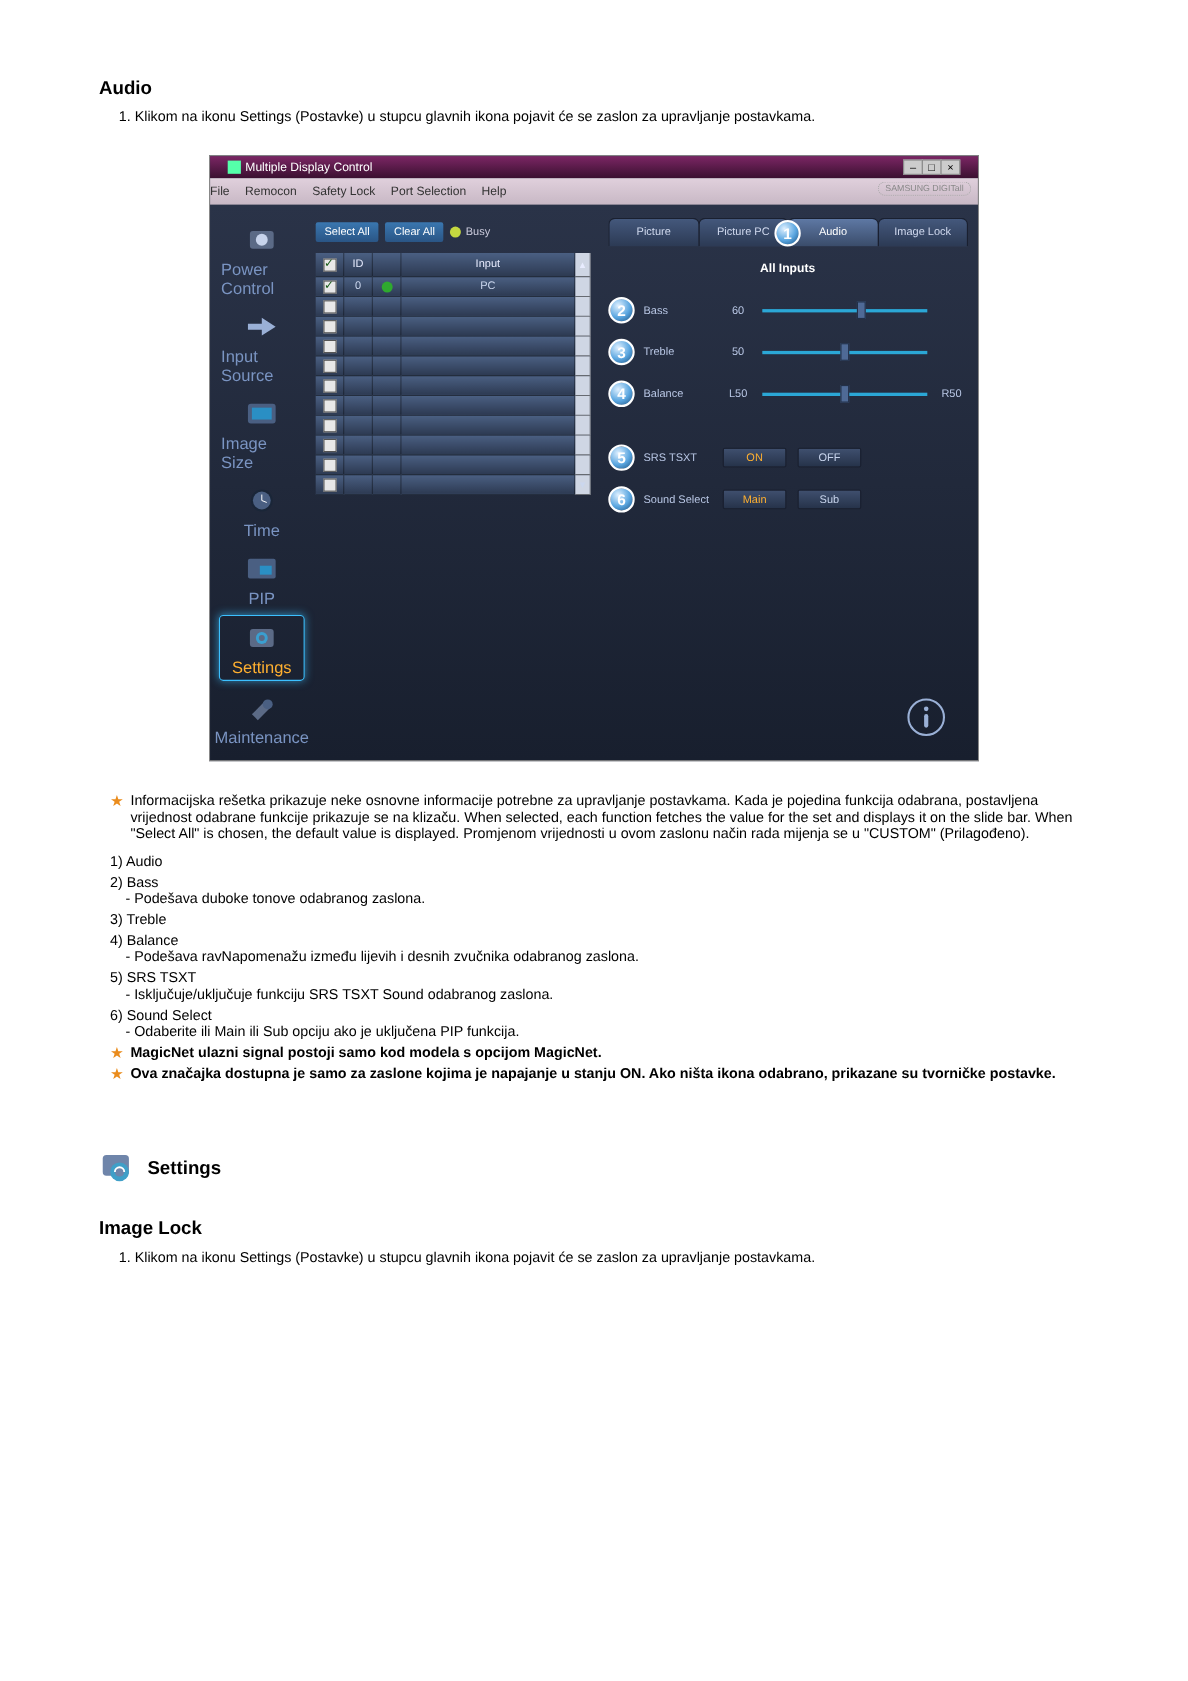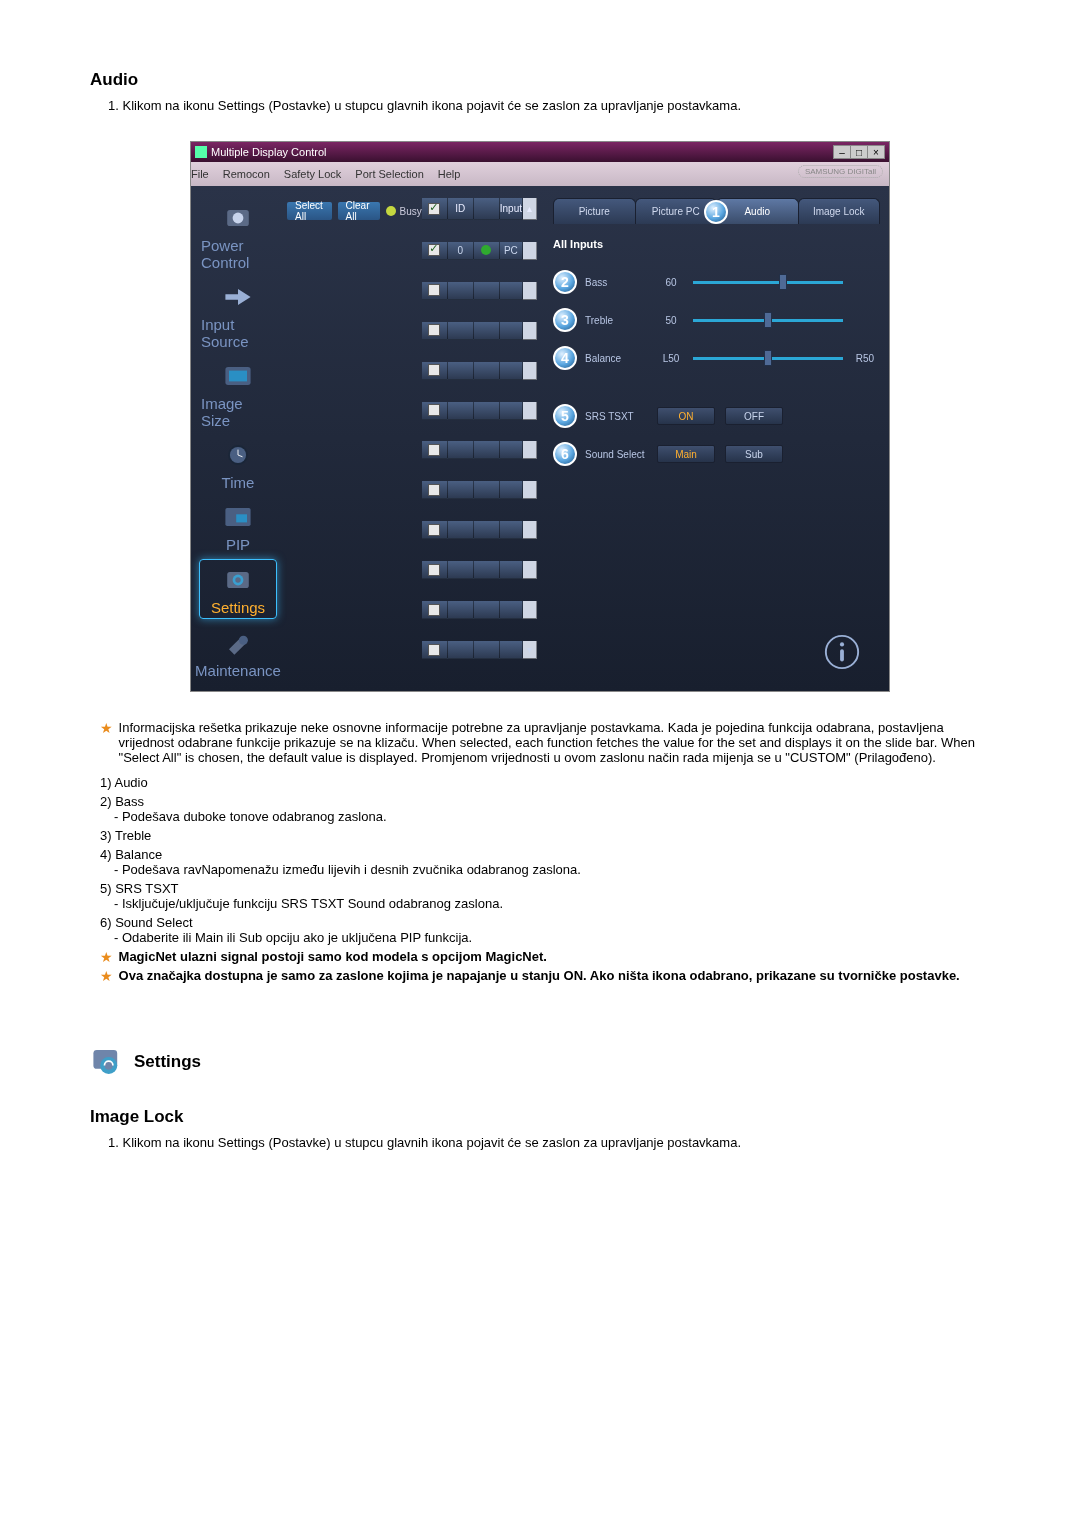--- a/index.html
+++ b/index.html
@@ -47,21 +47,21 @@
     background: #333c4e;
     display: flex;
     flex-direction: column;
   }
   .titlebar {
     height: 20px;
     background: linear-gradient(#7b2664, #3a1030);
     color: #fff;
     display: flex;
     align-items: center;
-    padding: 0 4px;
+    padding: 0 16px;
     font-size: 11px;
   }
   .titlebar .tb-title { flex: 1; }
   .winbtns { display: flex; gap: 0; }
   .winbtns span {
     width: 18px; height: 14px;
     background: #ccc; color: #000;
     display: inline-flex; align-items: center; justify-content: center;
     font-size: 10px; border: 1px solid #888; margin-left: -1px;
   }
@@ -116,20 +116,21 @@
     width: 44px; height: 36px;
     display: flex; align-items: center; justify-content: center;
   }
   .side-icon svg { width: 36px; height: 30px; }
   .side-item .lab { margin-top: 1px; color: #7a94c2; }
   .side-item.selected .lab { color: #ffb030; }
 
   .center {
     width: 250px;
     display: flex;
+    flex-direction: column;
   }
   .topbtns {
     display: flex; gap: 6px; align-items: center;
     margin-bottom: 6px; height: 26px;
   }
   .selbtn {
     height: 18px;
     background: linear-gradient(#3a77b0, #2a5585);
     color: #fff; font-size: 10px;
     padding: 0 8px;
@@ -187,21 +188,21 @@
   .tab .tab-bubble {
     position: absolute; left: -13px; top: 1px;
     width: 24px; height: 24px; border-radius: 50%;
     background: radial-gradient(circle at 35% 30%, #dff0ff, #5aa6e0 55%, #1a5080);
     color: #fff; font-weight: bold; font-size: 14px;
     display: flex; align-items: center; justify-content: center;
     border: 2px solid #fff;
   }
   .subhdr {
     color: #fff; font-size: 11px; font-weight: bold;
-    margin-bottom: 20px;
+    text-align: center; margin-bottom: 20px;
   }
   .ctrl-row {
     display: flex; align-items: center; gap: 8px;
     margin-bottom: 14px;
   }
   .num-bubble {
     width: 24px; height: 24px; border-radius: 50%;
     background: radial-gradient(circle at 35% 30%, #dff0ff, #5aa6e0 55%, #1a5080);
     color: #fff; font-weight: bold; font-size: 14px;
     display: flex; align-items: center; justify-content: center;

